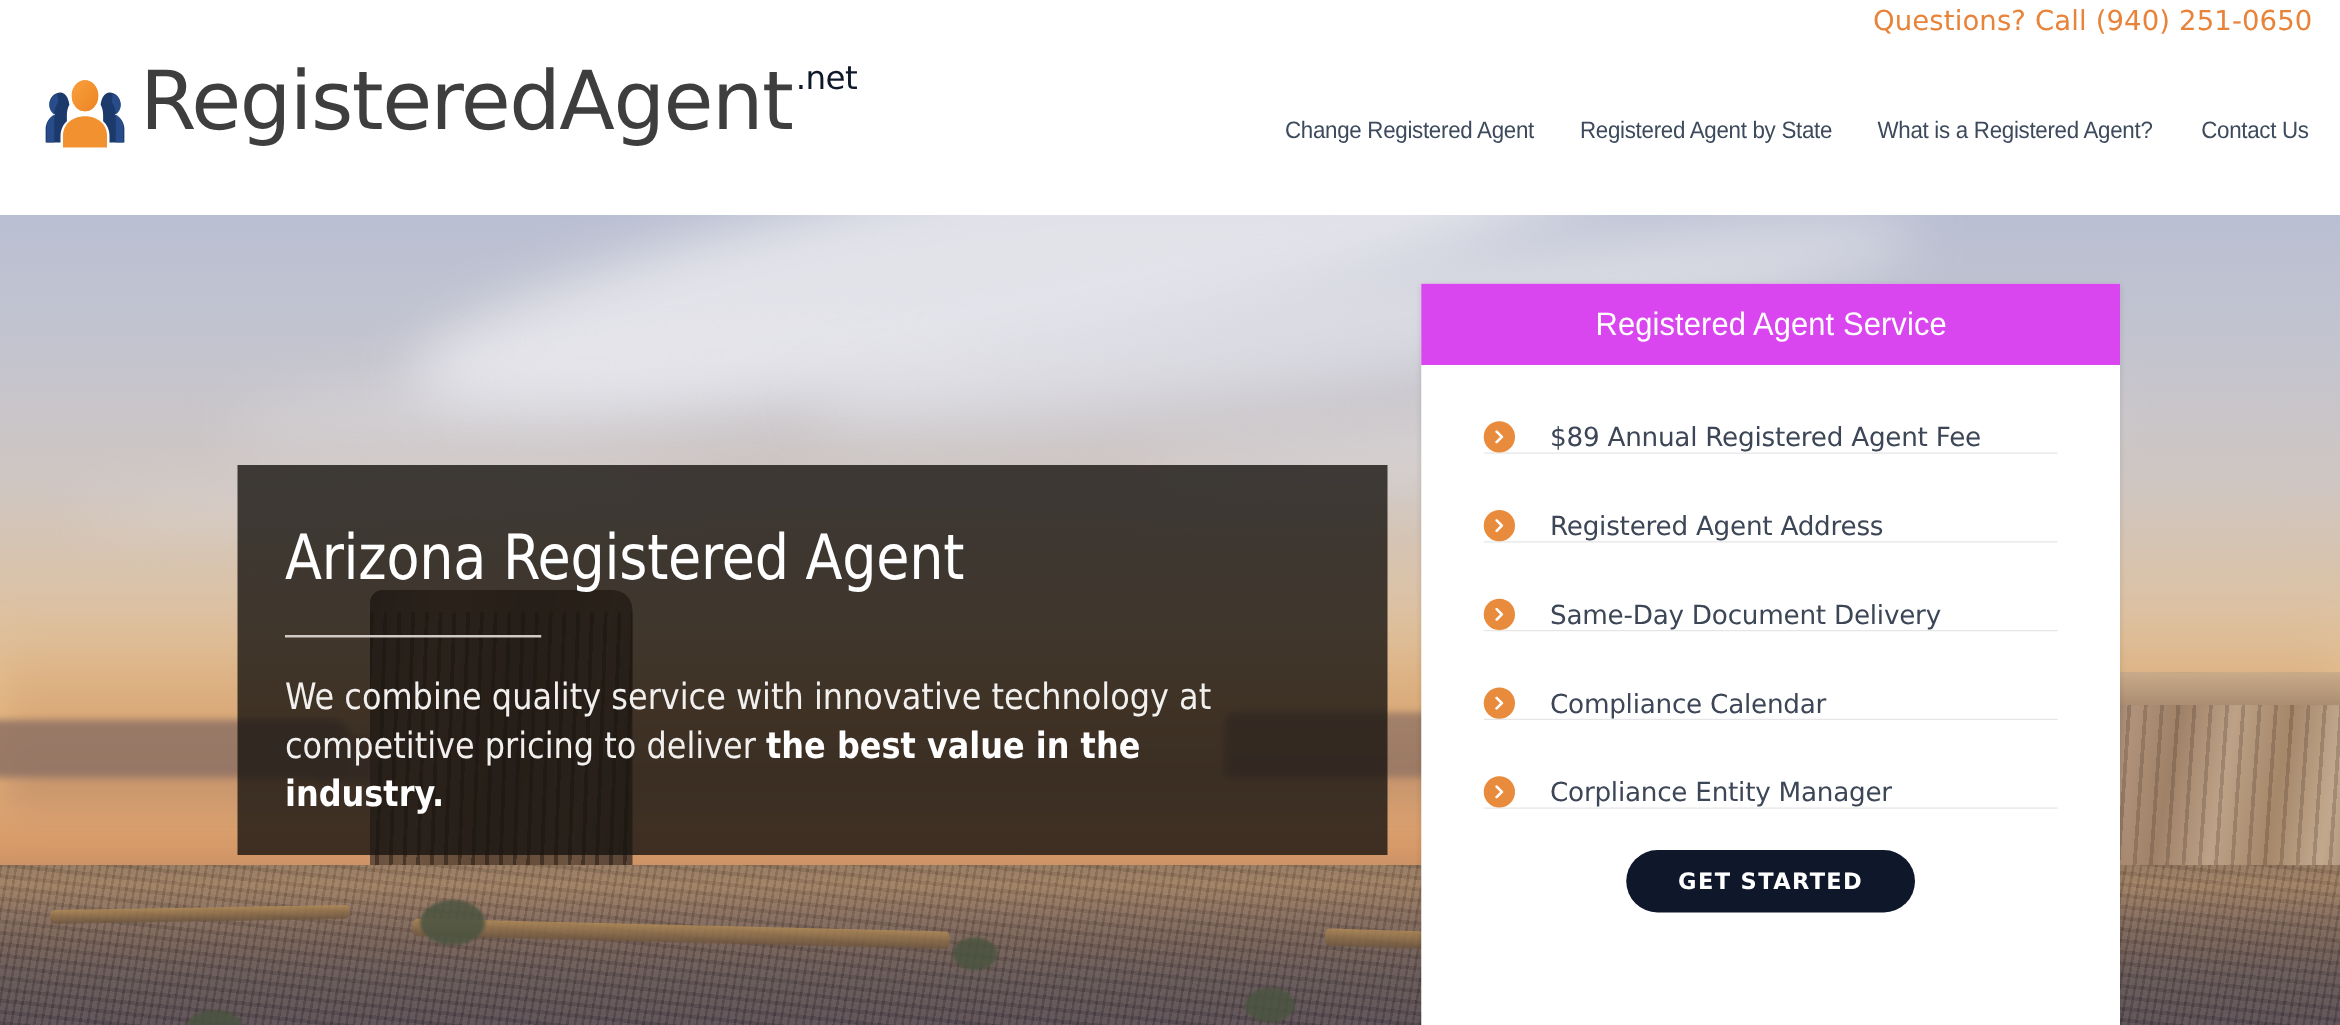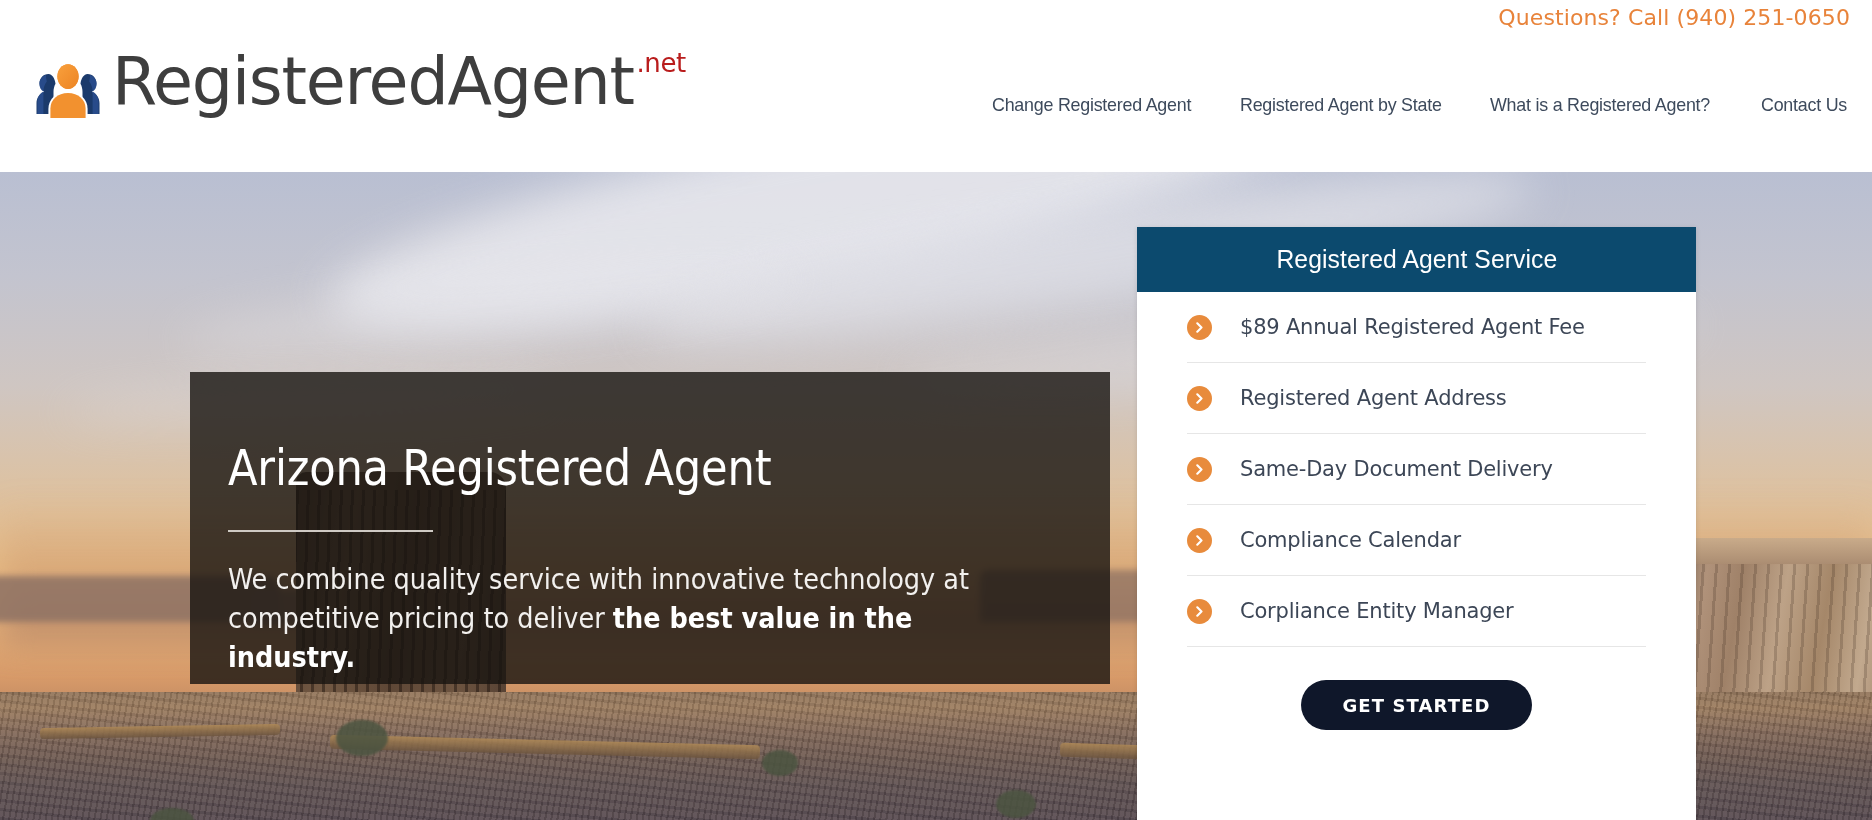--- a/index.html
+++ b/index.html
@@ -33,27 +33,27 @@
   .logo-type { position:relative; height:68px; }
   .logo-word {
     font-family:"DejaVu Sans", sans-serif;
     font-size:65px; line-height:60px; font-weight:400;
     color:#3e3e3e; letter-spacing:-1.2px; white-space:nowrap;
     padding-top:4px;
   }
   .logo-tld {
     position:absolute; right:-52px; top:-4px;
     font-family:"DejaVu Sans", sans-serif;
-    font-size:26px; color:#b91c1c; letter-spacing:-.4px;
+    font-size:26px; color:#0f172a; letter-spacing:-.4px;
   }
 
   
   .main-nav {
     position:absolute; right:20px; top:94px;
-    display:flex; align-items:center; gap:36px;
+    display:flex; align-items:center; gap:24px;
     white-space:nowrap;
   }
   .nav-item {
     font-family:"Liberation Sans", sans-serif;
     font-size:19px; color:#3d4a5c; letter-spacing:-.25px;
     cursor:pointer; transform:scaleX(.94); transform-origin:left center;
   }
 
   
   .hero {
@@ -174,21 +174,21 @@
   .bush.b2 { left:762px; top:578px; width:36px; height:26px; }
   .bush.b3 { left:996px; top:618px; width:40px; height:28px; }
   .bush.b4 { left:1640px; top:604px; width:46px; height:30px; }
   .bush.b5 { left:150px; top:636px; width:44px; height:26px; }
 
   
   .hero-panel {
     position:absolute; left:190px; top:372px; width:920px; height:312px;
     background:rgba(24,20,16,.80);
     z-index:12;
-    padding:68px 40px 0 38px;
+    padding:46px 40px 0 38px;
   }
   .hero-title {
     font-family:"DejaVu Sans Condensed","Liberation Sans", sans-serif;
     font-size:50px; line-height:56px; color:#ffffff; font-weight:400;
     letter-spacing:-.2px; white-space:nowrap;
     transform:scaleX(.96); transform-origin:left center;
   }
   .hero-rule {
     width:205px; height:2px; background:#cfcac4; margin:34px 0 28px 0;
   }
@@ -200,31 +200,31 @@
   }
   .hero-sub b { font-weight:700; color:#ffffff; }
 
   
   .service-card {
     position:absolute; left:1137px; top:227px; width:559px; height:600px;
     background:#ffffff; z-index:20;
     box-shadow:0 1px 5px rgba(0,0,0,.12);
   }
   .card-header {
-    height:65px; background:#0c4a6e;
+    height:65px; background:#d946ef;
     display:flex; align-items:center; justify-content:center;
   }
   .card-header-title {
     font-family:"Liberation Sans", sans-serif;
     font-size:26px; color:#ffffff; font-weight:400; letter-spacing:.1px;
     transform:scaleX(.95);
   }
   .card-list { padding:0 50px; }
   .card-item {
-    display:flex; align-items:center;
+    display:flex; align-items:flex-end;
     height:71px;
     border-bottom:1px solid #e6e6e6;
     cursor:pointer;
   }
   .card-item:last-of-type { border-bottom:1px solid #e6e6e6; }
   .bullet-icon {
     flex:0 0 25px; width:25px; height:25px; border-radius:50%;
     background:#e88b3c; margin-right:28px;
     display:flex; align-items:center; justify-content:center;
   }

